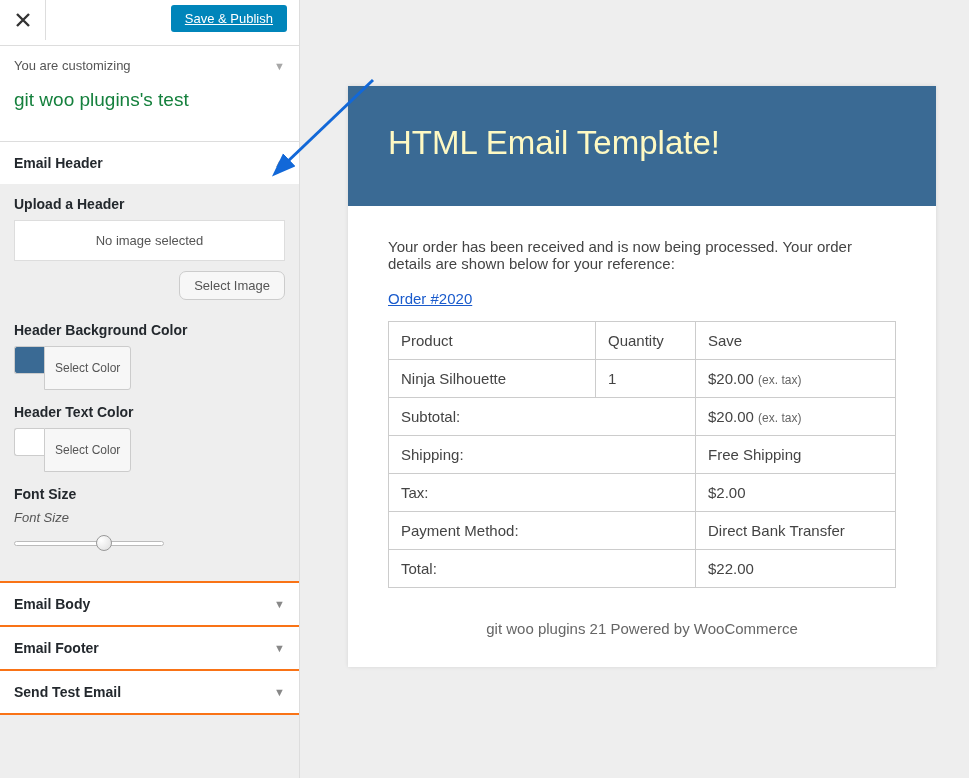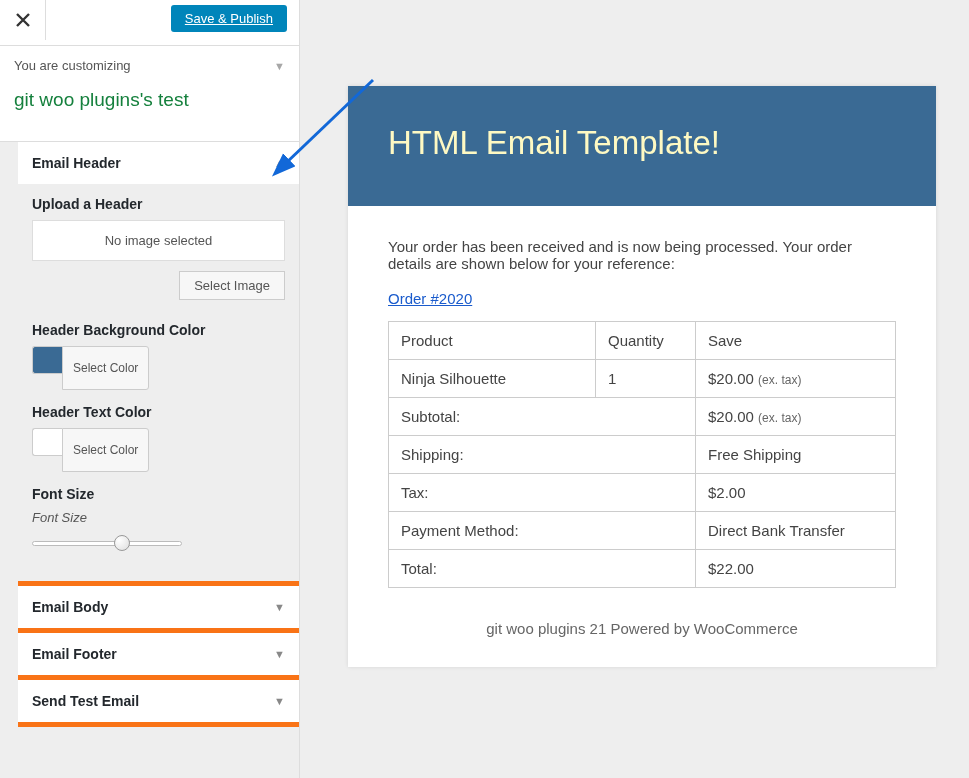--- a/index.html
+++ b/index.html
@@ -72,22 +72,21 @@
     }
     .customizing-caret {
       position: absolute;
       right: 14px;
       top: 14px;
       color: #a7a7a7;
       font-size: 11px;
     }
     .accordion {
       background: #fff;
-      border-bottom: 5px solid #f97316;
-      margin-left: 18px;
+      border-bottom: 2px solid #f97316;
     }
     .accordion-head {
       padding: 13px 14px;
       font-size: 14px;
       font-weight: 600;
       color: #23282d;
       display: flex;
       justify-content: space-between;
       align-items: center;
       cursor: pointer;
@@ -117,21 +116,21 @@
     .select-image-row {
       display: flex;
       justify-content: flex-end;
       margin-top: 10px;
     }
     .btn {
       background: #f7f7f7;
       border: 1px solid #ccc;
       padding: 6px 14px;
       font-size: 13px;
-      border-radius: 0;
+      border-radius: 7px;
       cursor: pointer;
       color: #555;
     }
     .color-row {
       display: flex;
       align-items: stretch;
       margin-top: 4px;
       margin-bottom: 14px;
     }
     .color-swatch {

